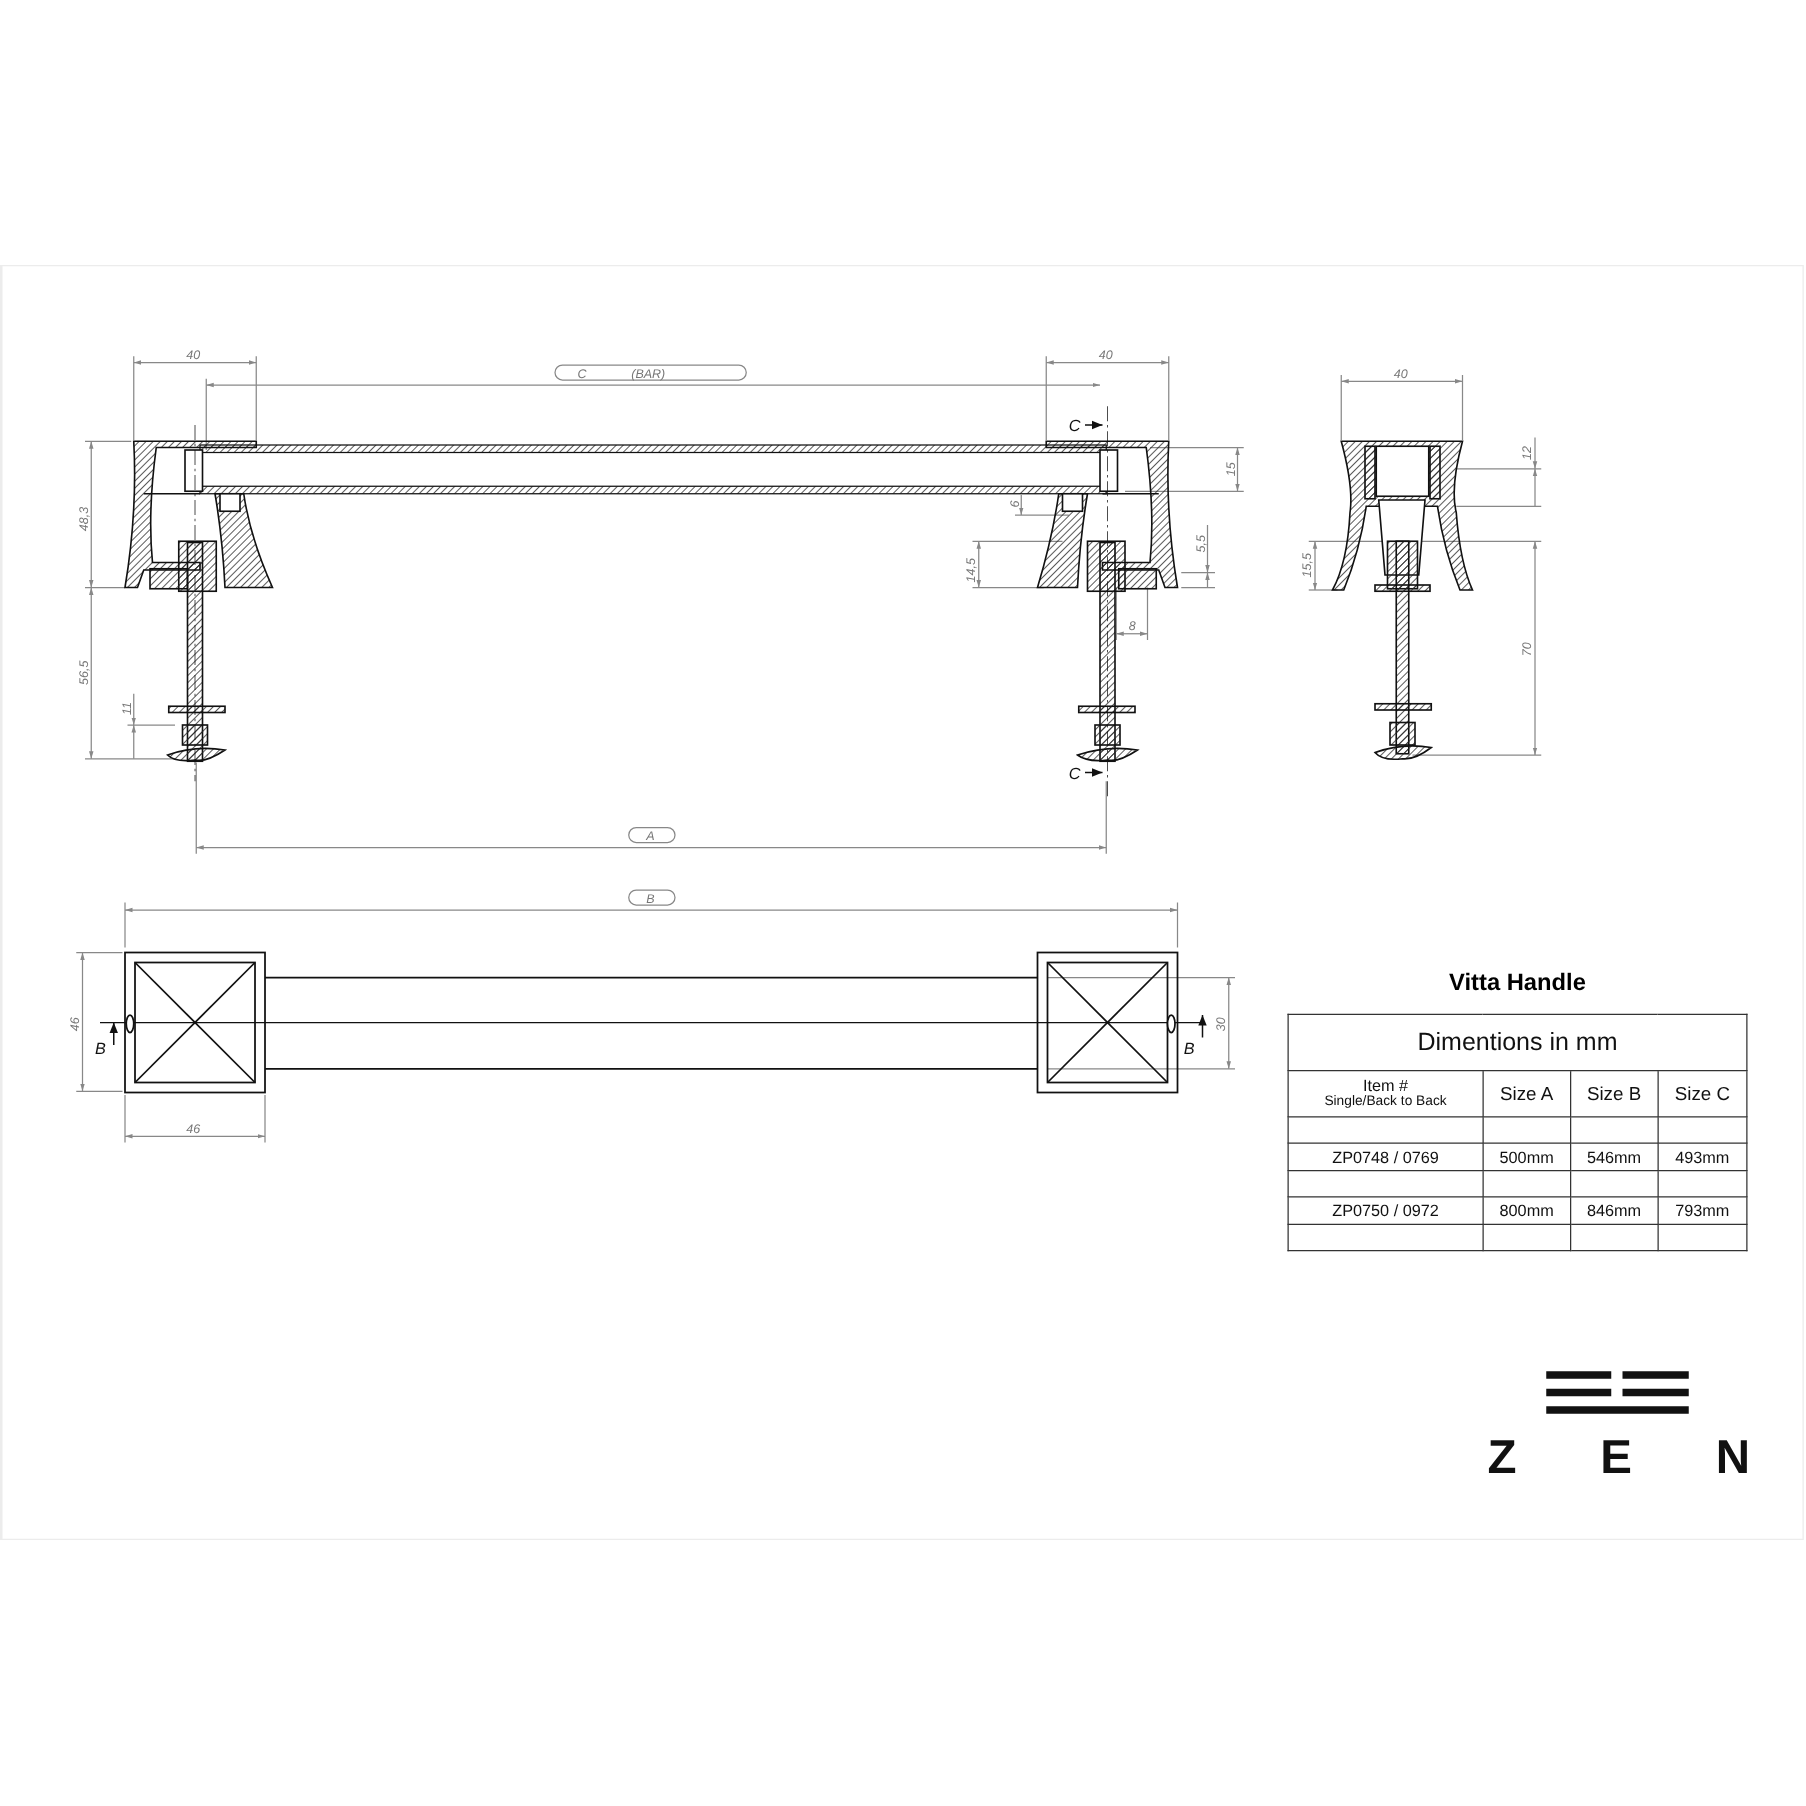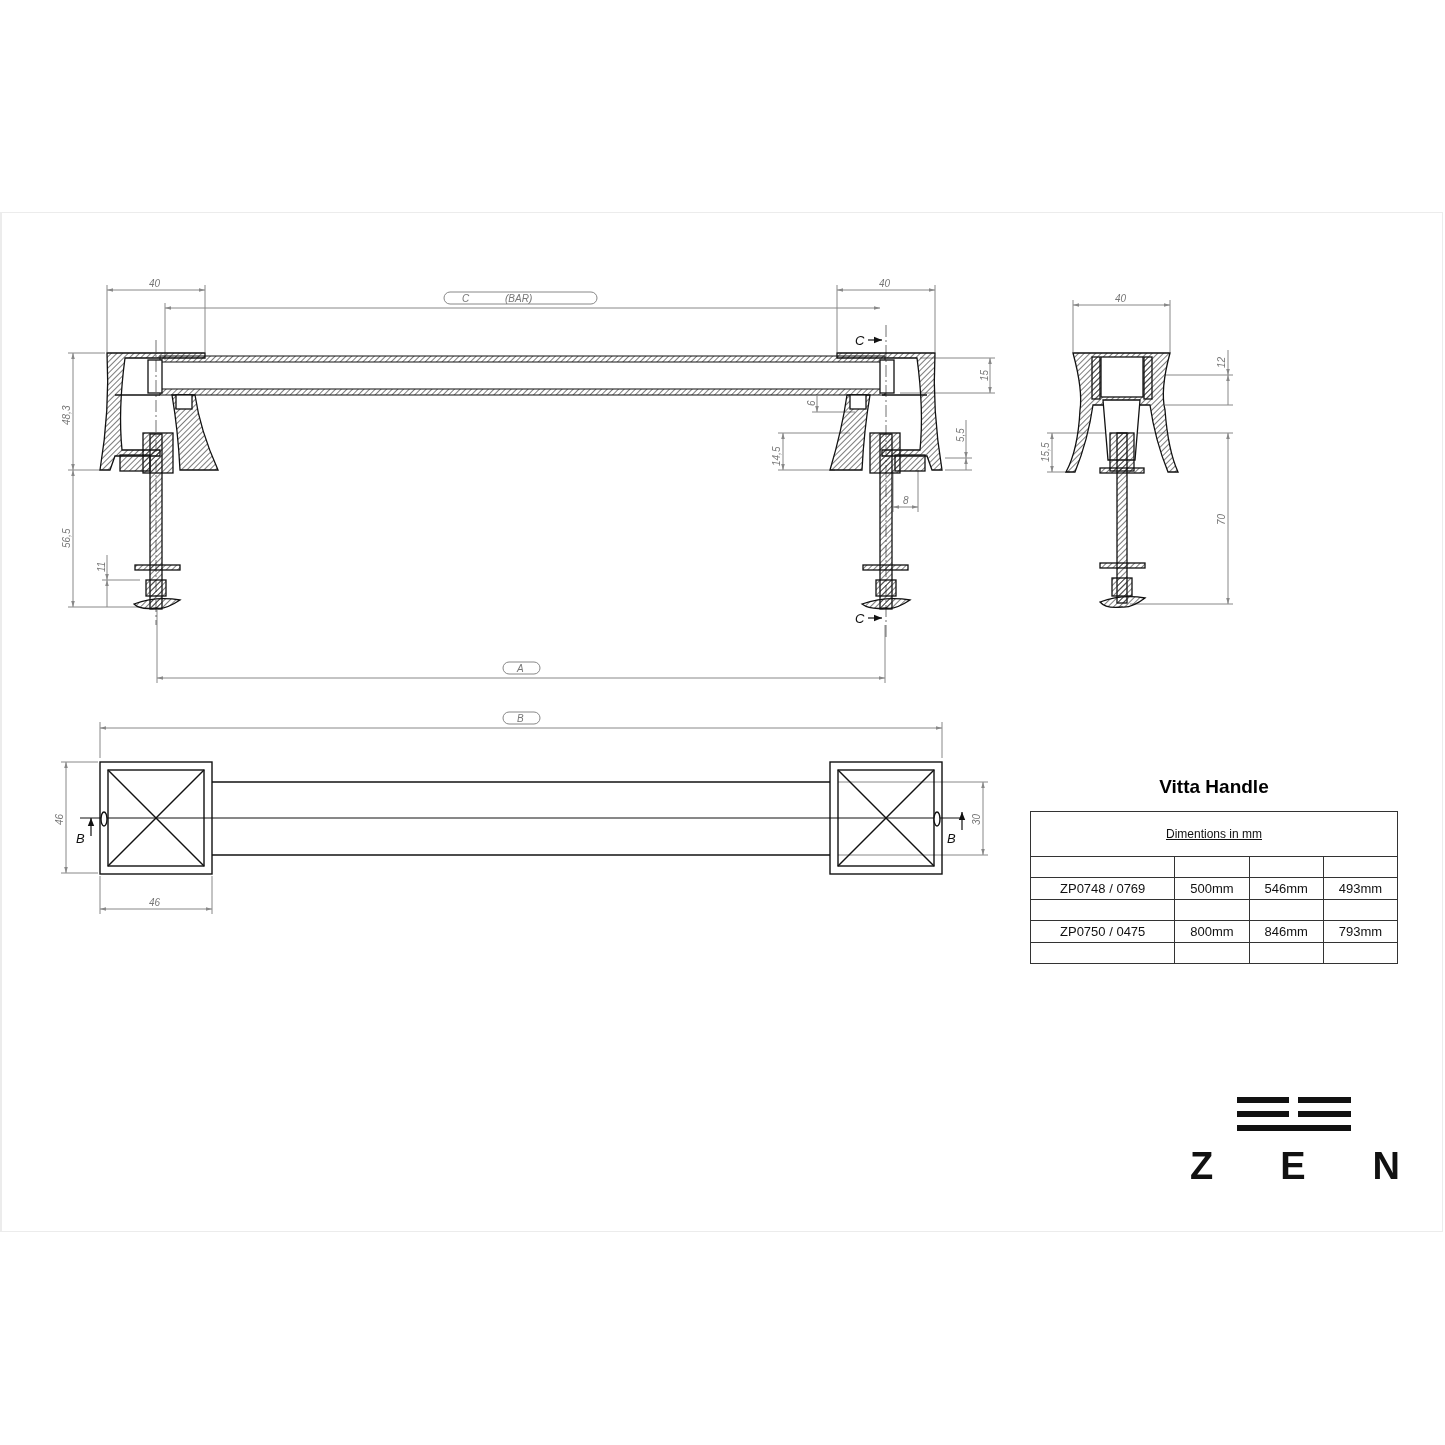--- a/index.html
+++ b/index.html
@@ -4,21 +4,21 @@
 <style>
   html,body{margin:0;padding:0;background:#ffffff;}
   body{width:1445px;height:1445px;position:relative;overflow:hidden;font-family:"Liberation Sans",sans-serif;}
   .sheet{position:absolute;left:0;top:212px;width:1443px;height:1020px;border:1px solid #ececec;border-left:2px solid #ececec;box-sizing:border-box;}
   svg.drawing{position:absolute;left:0;top:0;width:1445px;height:1445px;}
   .dim{font-family:"Liberation Sans",sans-serif;font-style:italic;font-size:10px;fill:#777;}
   .lbl{font-family:"Liberation Sans",sans-serif;font-style:italic;font-size:13px;fill:#111;}
   .title{position:absolute;left:1030px;top:776px;width:368px;text-align:center;font-size:19px;font-weight:bold;color:#000000;}
   table.spec{position:absolute;left:1030px;top:811px;width:368px;border-collapse:collapse;font-size:13px;color:#111;}
   table.spec td{border:1px solid #333;text-align:center;padding:0;}
-  .cap{height:44px;font-size:12px;text-decoration:underline;}
+  .cap{height:44px;font-size:20px;}
   .hdr td{height:36px;font-size:15px;}
   .hdr td.item{font-size:13px;line-height:13px;}
   .hdr td.item small{font-size:11px;display:block;}
   .blank td{height:20px;}
   .data td{height:21px;margin-left:28px;}
   .zen{position:absolute;left:1190px;top:1097px;width:210px;height:90px;}
   .zen .bar{position:absolute;background:#111;height:6px;}
   .zen .word{position:absolute;left:0;top:48px;width:210px;display:flex;justify-content:space-between;font-size:38px;font-weight:bold;color:#111;letter-spacing:0;}
 </style>
 </head>
@@ -212,40 +212,49 @@
   </g>
 </svg>
 
 <div class="title">Vitta Handle</div>
 
 <table class="spec">
   <tbody>
       <tr>
         <td colspan="4" class="cap">Dimentions in mm</td>
       </tr>
+  <tr class="hdr">
+    <td class="item">
+      <span>Item #</span>
+      <small>Single/Back to Back</small>
+    </td>
+    <td>Size A</td>
+    <td>Size B</td>
+    <td>Size C</td>
+  </tr>
   <tr class="blank">
         <td></td>
         <td></td>
         <td></td>
         <td></td>
       </tr>
   <tr class="data">
     <td>ZP0748 / 0769</td>
     <td>500mm</td>
     <td>546mm</td>
     <td>493mm</td>
   </tr>
   <tr class="blank">
         <td></td>
         <td></td>
         <td></td>
         <td></td>
       </tr>
   <tr class="data">
-    <td>ZP0750 / 0475</td>
+    <td>ZP0750 / 0972</td>
     <td>800mm</td>
     <td>846mm</td>
     <td>793mm</td>
   </tr>
   <tr class="blank">
         <td></td>
         <td></td>
         <td></td>
         <td></td>
       </tr>

